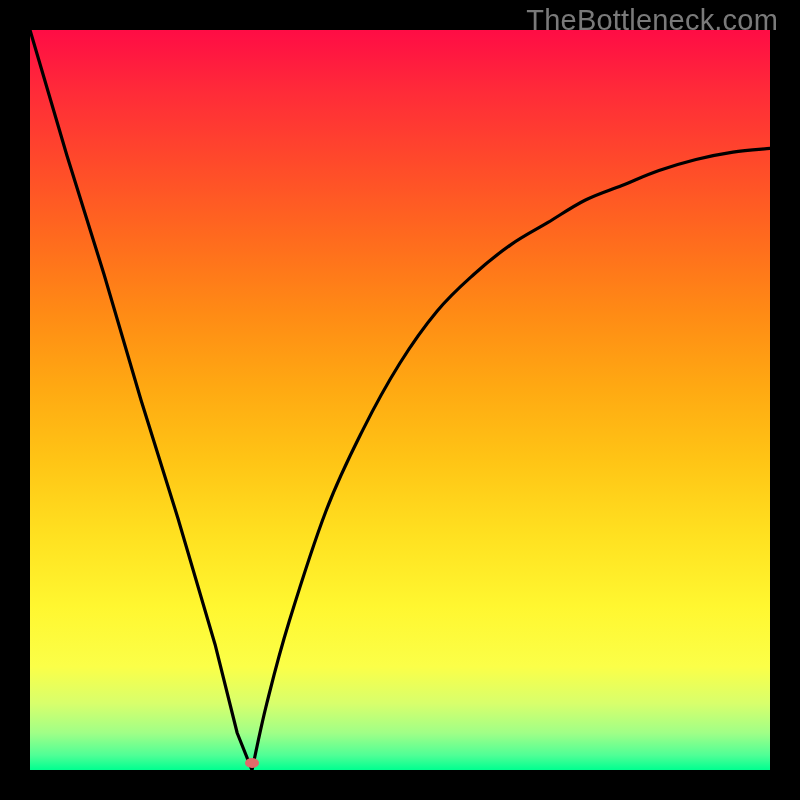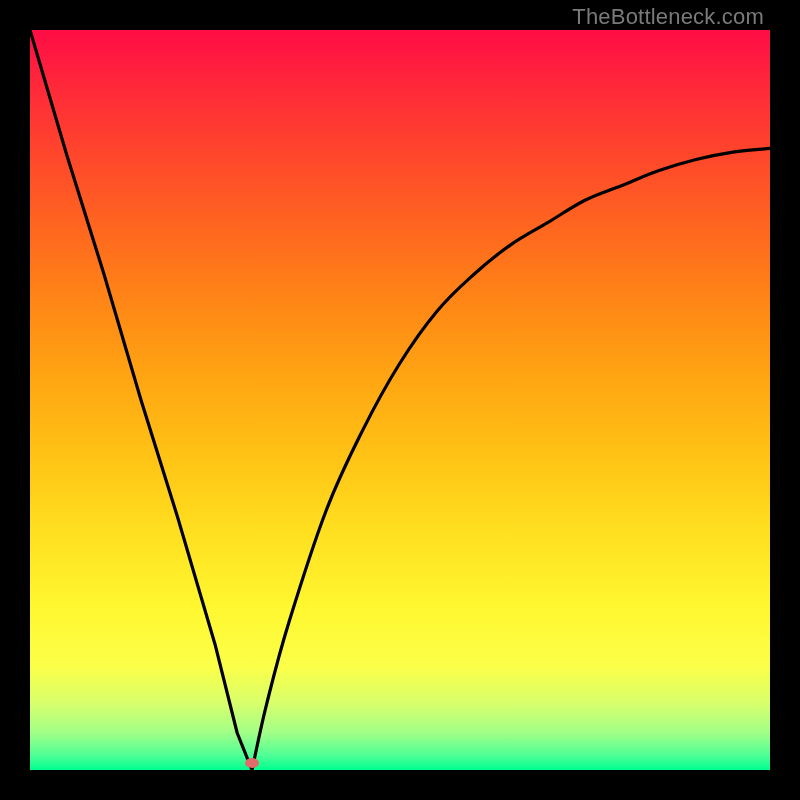--- a/index.html
+++ b/index.html
@@ -36,23 +36,23 @@
       #fbff48 86%,
       #d8ff6c 91%,
       #a0ff87 95%,
       #50ff96 98%,
       #00ff90 100%
     );
   }
   .watermark {
     position: absolute;
     top: 4px;
-    right: 36px;
+    right: 22px;
     color: #7a7a7a;
-    font-size: 22px;
+    font-size: 29px;
     font-weight: 400;
     letter-spacing: 0.2px;
     user-select: none;
   }
   svg.curve {
     position: absolute;
     left: 0;
     top: 0;
     width: 740px;
     height: 740px;

